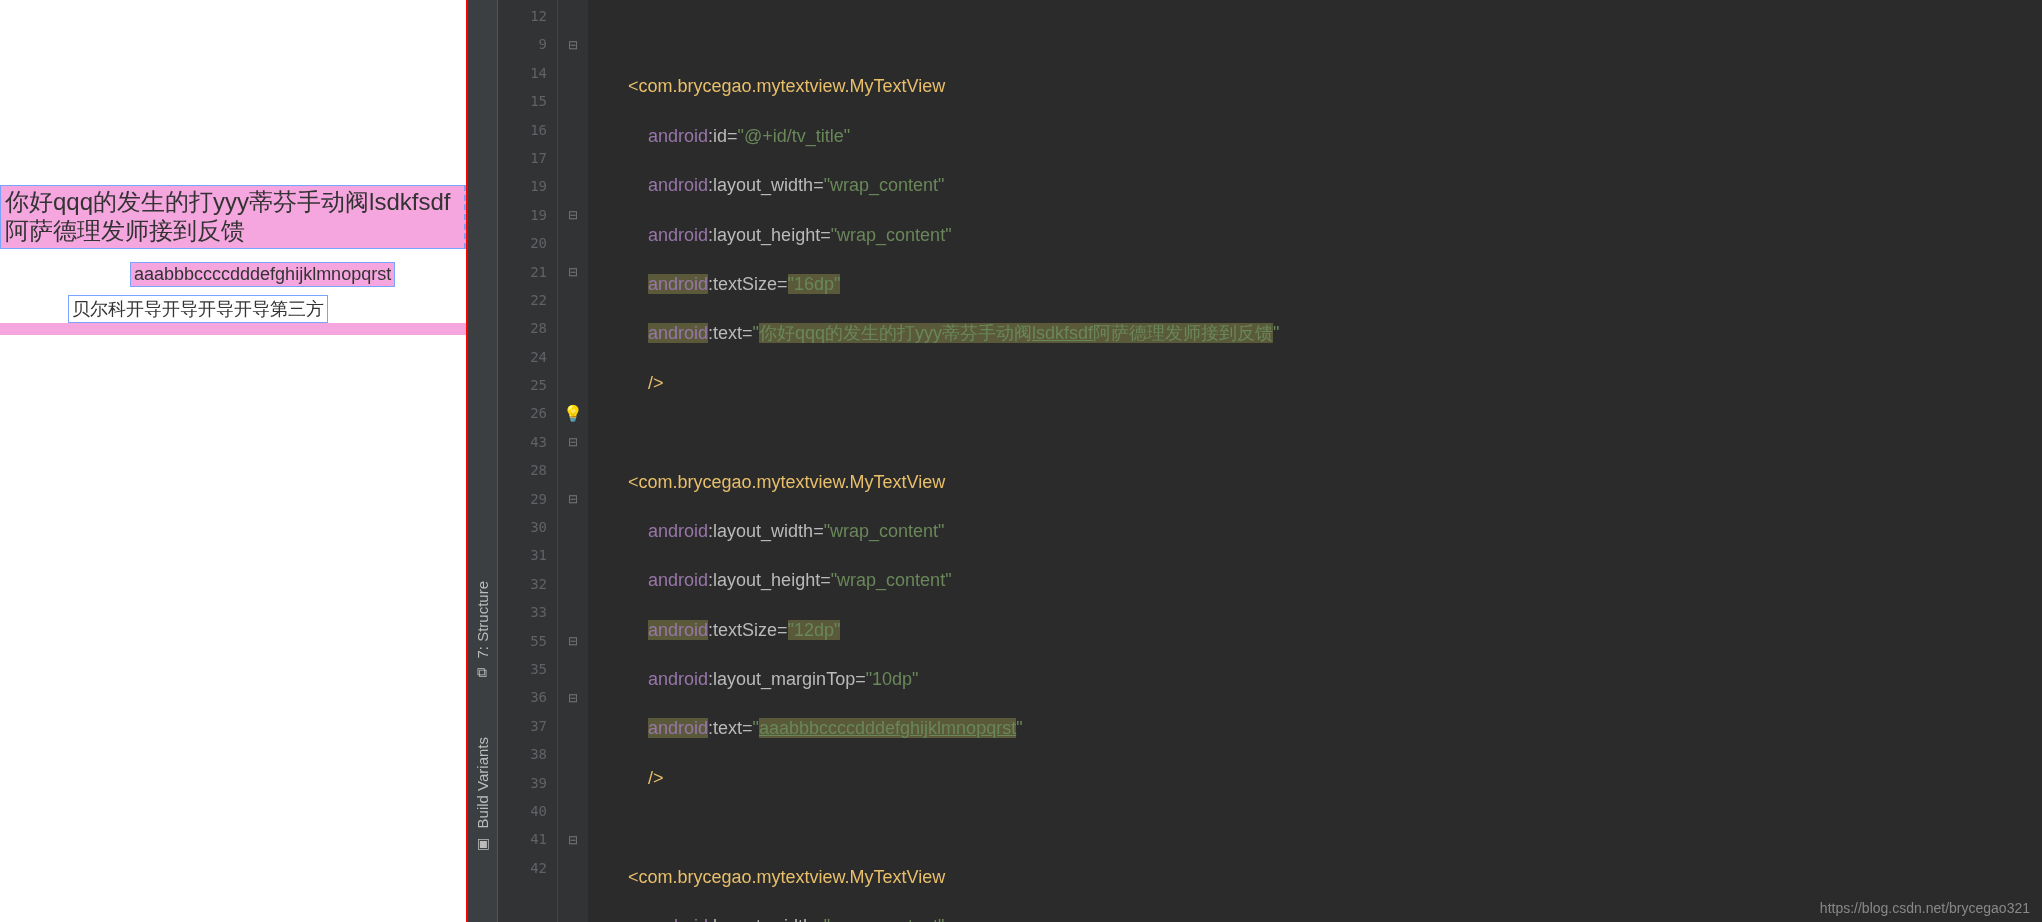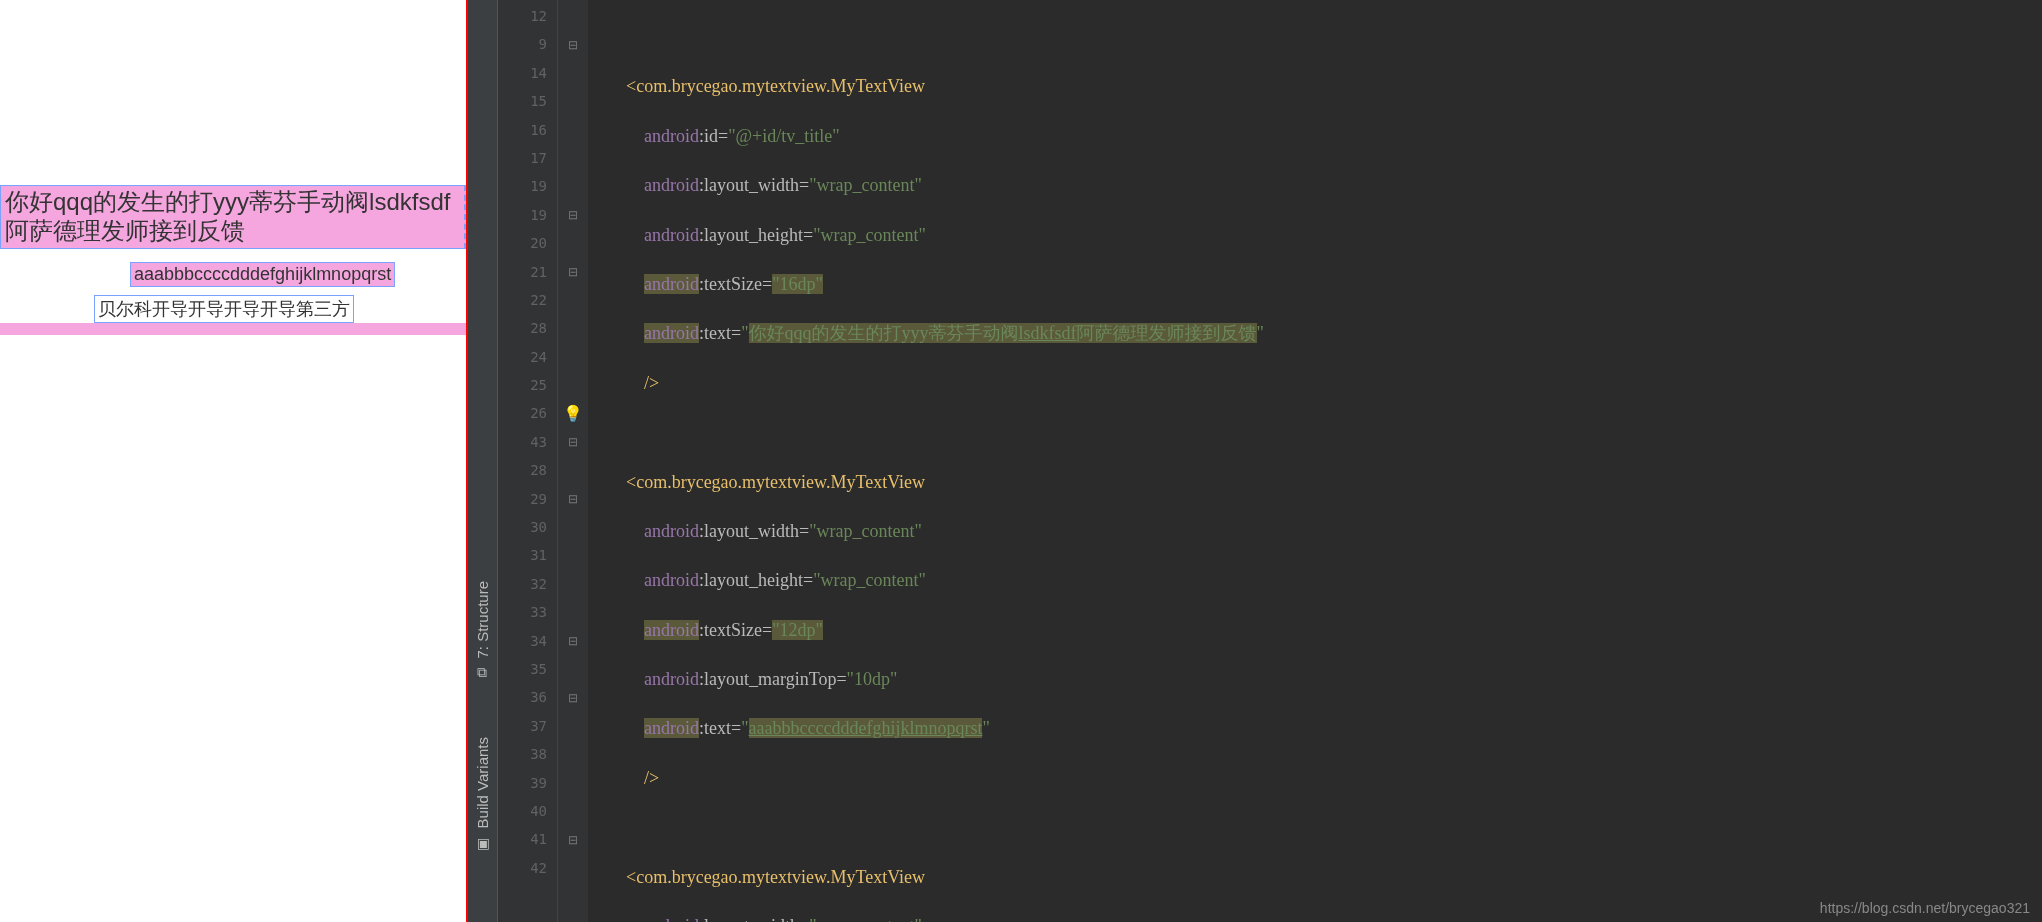--- a/index.html
+++ b/index.html
@@ -36,21 +36,21 @@
   margin-left: 130px;
   width: fit-content;
   background: #f5a6df;
   font-size: 18px;
   color: #333333;
   border: 1px solid #7aa2ff;
   padding: 1px 3px;
 }
 .tv3 {
   margin-top: 8px;
-  margin-left: 94px;
+  margin-left: 68px;
   width: fit-content;
   background: #ffffff;
   font-size: 18px;
   color: #333333;
   border: 1px solid #7aa2ff;
   padding: 1px 3px;
 }
 .tv4-wrap {
   margin-top: 0px;
   background: #f5a6df;
@@ -127,21 +127,21 @@
   color: #777;
   font-size: 12px;
 }
 .fold-col .bulb {
   color: #ffd54f;
   font-size: 16px;
 }
 .code-area {
   flex: 1;
   background: #2b2b2b;
-  font-family: Liberation Serif, serif;
+  font-family: Liberation Sans, sans-serif;
   font-size: 18px;
   padding-top: 2px;
   padding-left: 20px;
   white-space: pre;
   position: relative;
 }
 .code-line {
   height: 28.4px;
   line-height: 28.4px;
 }
@@ -200,21 +200,21 @@
     <div class="ln">24</div>
     <div class="ln">25</div>
     <div class="ln">26</div>
     <div class="ln">43</div>
     <div class="ln">28</div>
     <div class="ln">29</div>
     <div class="ln">30</div>
     <div class="ln">31</div>
     <div class="ln">32</div>
     <div class="ln">33</div>
-    <div class="ln">34</div>
+    <div class="ln">55</div>
     <div class="ln">35</div>
     <div class="ln">36</div>
     <div class="ln">37</div>
     <div class="ln">38</div>
     <div class="ln">39</div>
     <div class="ln">40</div>
     <div class="ln">41</div>
     <div class="ln">42</div>
   </div>
 

